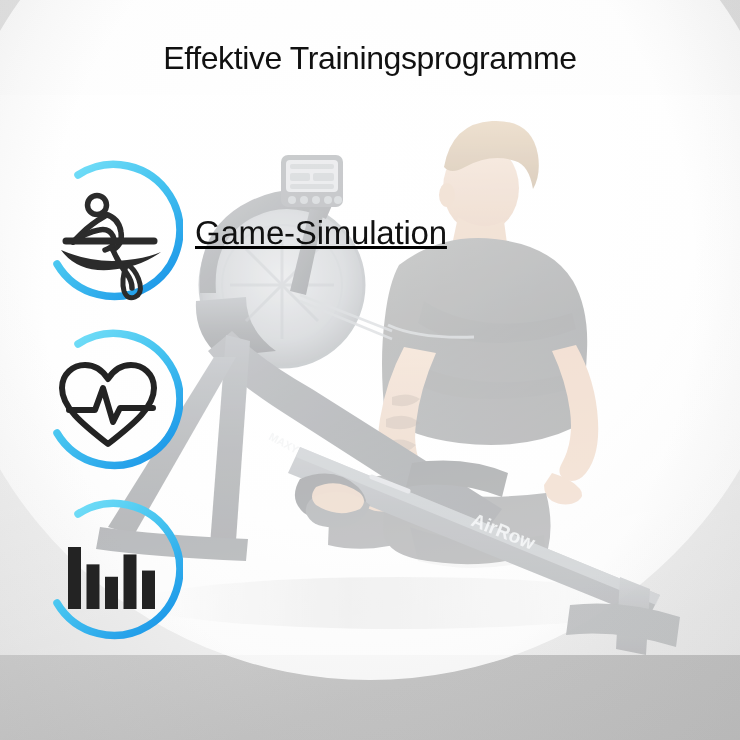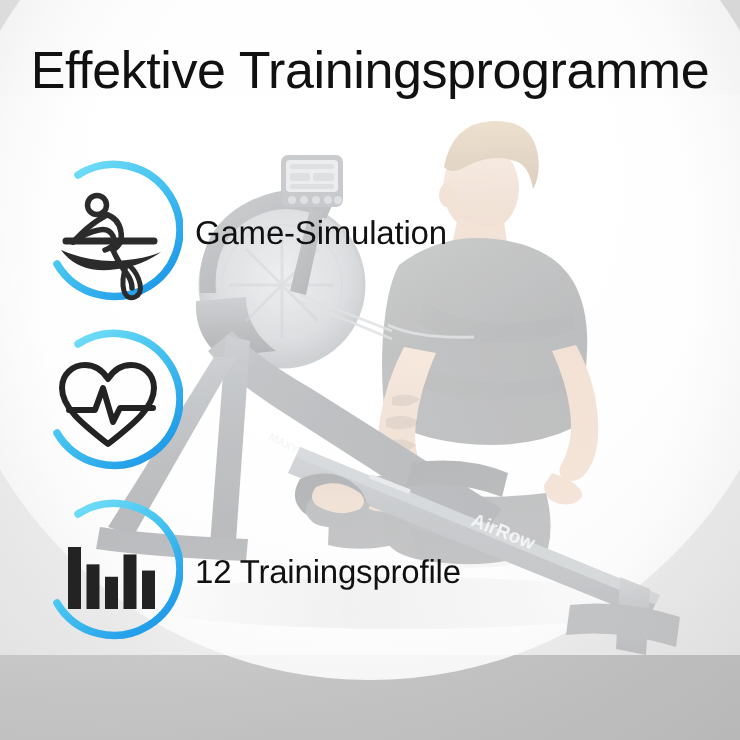--- a/index.html
+++ b/index.html
@@ -25,28 +25,28 @@
     pointer-events:none;
   }
 
   
   .photo{position:absolute;left:0;top:95px;width:740px;height:560px;opacity:1;}
   .photo svg{display:block;}
 
   
   .title{
     position:absolute;left:0;top:40px;width:740px;text-align:center;
-    font-size:52px;font-weight:300;letter-spacing:-0.4px;color:#111;
+    font-size:32px;font-weight:300;letter-spacing:-0.4px;color:#111;
     font-family:"Liberation Sans", sans-serif;
     white-space:nowrap;
   }
 
   
   .feature{position:absolute;left:33px;display:flex;align-items:center;}
-  .f1{top:158px;}
+  .f1{top:158px;text-decoration:underline;}
   .f2{top:327px;}
   .f3{top:497px;}
 
   .ring-wrap{position:relative;width:150px;height:150px;flex:0 0 150px;}
   .ring-wrap svg{position:absolute;left:0;top:0;}
   .glyph{position:absolute;left:0;top:0;width:150px;height:150px;}
 
   .feature-label{
     margin-left:12px;
     font-size:33px;font-weight:400;color:#111;
@@ -293,16 +293,15 @@
       <svg class="glyph" viewBox="0 0 150 150" xmlns="http://www.w3.org/2000/svg">
         <g fill="#232323" id="bars-group">
             <rect x="35" y="50" width="13" height="62"></rect>
             <rect x="53.5" y="67.36" width="13" height="44.64"></rect>
             <rect x="72" y="79.75999999999999" width="13" height="32.24"></rect>
             <rect x="90.5" y="57.44" width="13" height="54.56"></rect>
             <rect x="109" y="73.56" width="13" height="38.44"></rect>
           </g>
       </svg>
     </div>
-    <div class="feature-label">12 Trainingsprofile</div>
   </div>
 
 </div>
 
 </body></html>

